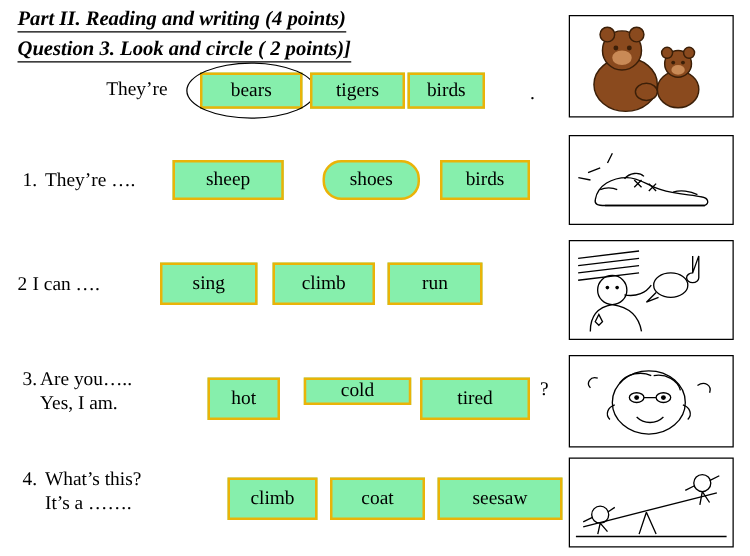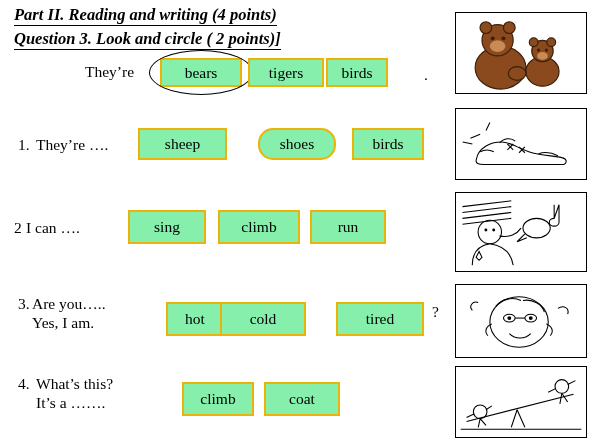--- a/index.html
+++ b/index.html
@@ -170,21 +170,21 @@
         <circle cx="30" cy="38" r="1.5"></circle>
         <circle cx="38" cy="38" r="1.5"></circle>
       </g>
     </svg>
   </div>
 
   <div class="prompt" style="left:18px; top:294px;">3.</div>
   <div class="prompt" style="left:32px; top:294px; width:140px;">Are you…..
     Yes, I am.</div>
   <div class="opt" style="left:166px; top:302px; width:58px; height:34px;">hot</div>
-  <div class="opt" style="left:220px; top:302px; width:86px; height:34px;">cold</div>
+  <div class="opt" style="left:243px; top:302px; width:86px; height:22px;">cold</div>
   <div class="opt" style="left:336px; top:302px; width:88px; height:34px;">tired</div>
   <div class="tail" style="left:432px; top:303px;">?</div>
 
   <div class="pic" style="left:455px; top:284px; width:132px; height:74px;">
     <svg viewBox="0 0 132 74" width="130" height="72">
       <g fill="none" stroke="#000" stroke-width="1.1">
         <ellipse cx="64" cy="38" rx="30" ry="26"></ellipse>
         <path d="M40 22 C46 14 58 12 66 16 M68 16 C78 14 88 20 90 28"></path>
         <path d="M48 34 a6 4 0 1 0 12 0 a6 4 0 1 0 -12 0"></path>
         <path d="M70 34 a6 4 0 1 0 12 0 a6 4 0 1 0 -12 0"></path>
@@ -200,20 +200,21 @@
         <circle cx="76" cy="34" r="2"></circle>
       </g>
     </svg>
   </div>
 
   <div class="prompt" style="left:18px; top:374px;">4.</div>
   <div class="prompt" style="left:36px; top:374px; width:150px;">What’s this?
    It’s a …….</div>
   <div class="opt" style="left:182px; top:382px; width:72px; height:34px;">climb</div>
   <div class="opt" style="left:264px; top:382px; width:76px; height:34px;">coat</div>
+  <div class="opt" style="left:350px; top:382px; width:100px; height:34px;">seesaw</div>
 
   <div class="pic" style="left:455px; top:366px; width:132px; height:72px;">
     <svg viewBox="0 0 132 72" width="130" height="70">
       <g fill="none" stroke="#000" stroke-width="1.1">
         <path d="M10 56 L120 28"></path>
         <path d="M62 44 L56 62 M62 44 L70 62"></path>
         <circle cx="24" cy="46" r="7"></circle>
         <path d="M24 53 L22 62 M24 53 L30 60 M18 48 L10 52 M30 44 L36 40"></path>
         <circle cx="108" cy="20" r="7"></circle>
         <path d="M108 27 L106 38 M108 27 L114 36 M102 22 L94 26 M114 18 L122 14"></path>

